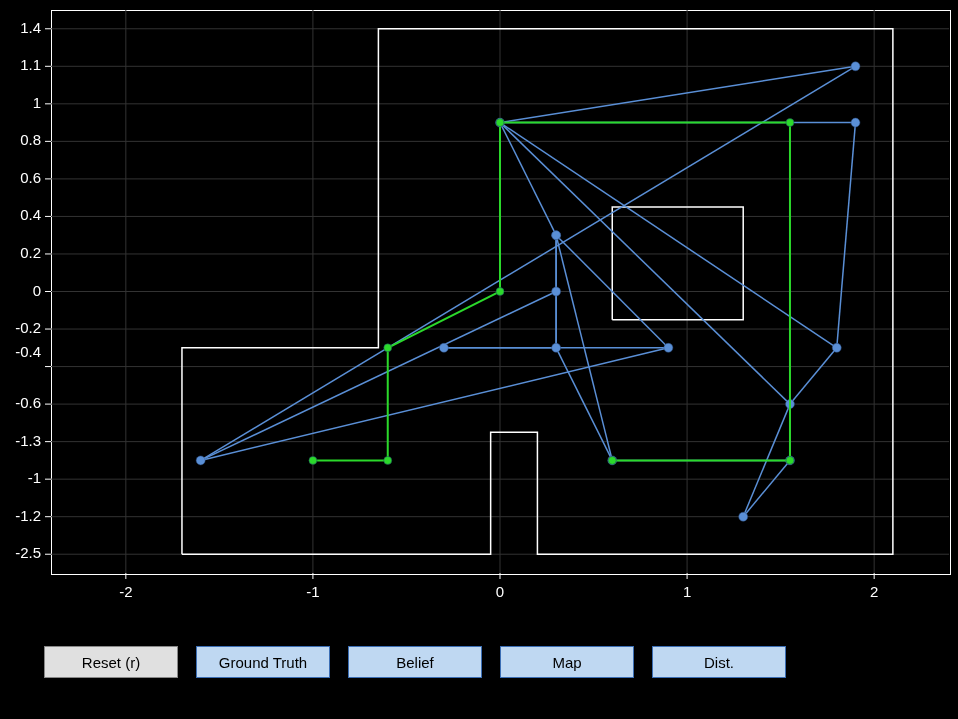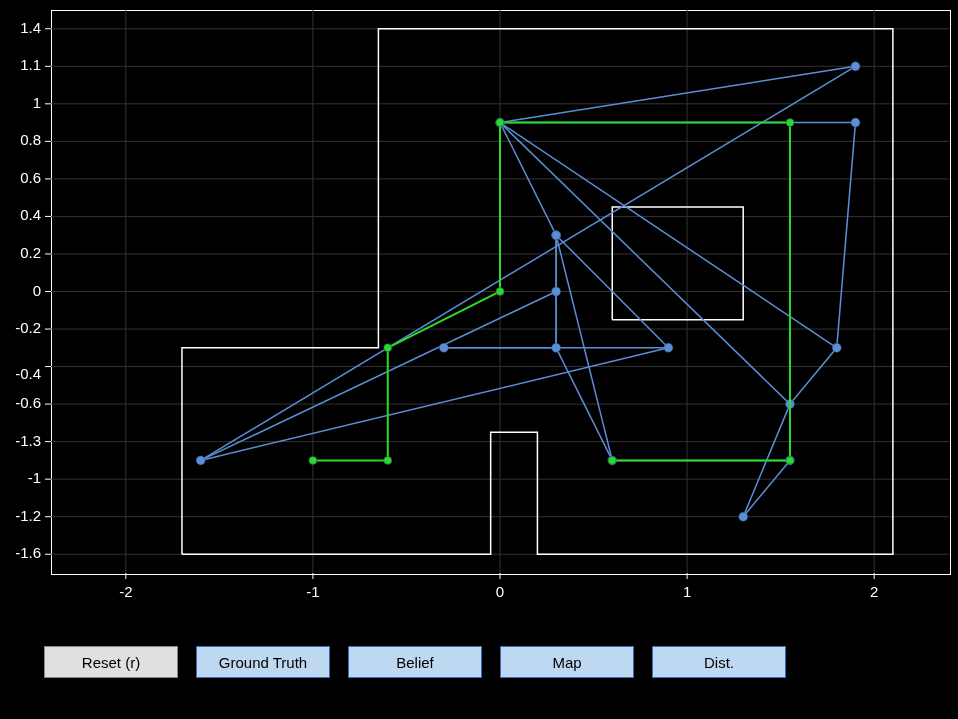--- a/index.html
+++ b/index.html
@@ -159,26 +159,26 @@
       <circle cx="789.9791666666667" cy="460.4" r="4" fill="#2bd92b" stroke="#1a3a66" stroke-width="0.5"></circle>
       <circle cx="612.25" cy="460.4" r="4" fill="#2bd92b" stroke="#1a3a66" stroke-width="0.5"></circle>
     </svg>
 
   <div id="axis-labels">
       <div class="axis-label" style="left: 105.833px; top: 583px; width: 40px; text-align: center;">-2</div>
       <div class="axis-label" style="left: 292.917px; top: 583px; width: 40px; text-align: center;">-1</div>
       <div class="axis-label" style="left: 480px; top: 583px; width: 40px; text-align: center;">0</div>
       <div class="axis-label" style="left: 667.083px; top: 583px; width: 40px; text-align: center;">1</div>
       <div class="axis-label" style="left: 854.167px; top: 583px; width: 40px; text-align: center;">2</div>
-      <div class="axis-label" style="right: 917px; top: 544.233px; text-align: right;">-1.6</div>
+      <div class="axis-label" style="right: 917px; top: 544.233px; text-align: right;">-2.5</div>
       <div class="axis-label" style="right: 917px; top: 506.7px; ">-1.2</div>
       <div class="axis-label" style="right: 917px; top: 469.167px; text-align: right;">-1</div>
       <div class="axis-label" style="right: 917px; top: 431.633px; text-align: right;">-1.3</div>
       <div class="axis-label" style="right: 917px; top: 394.1px; text-align: right;">-0.6</div>
-      <div class="axis-label" style="right: 917px; top: 365px; ">-0.4</div>
+      <div class="axis-label" style="right: 917px; top: 343px; ">-0.4</div>
       <div class="axis-label" style="right: 917px; top: 319.033px; text-align: right;">-0.2</div>
       <div class="axis-label" style="right: 917px; top: 281.5px; text-align: right;">0</div>
       <div class="axis-label" style="right: 917px; top: 243.967px; text-align: right;">0.2</div>
       <div class="axis-label" style="right: 917px; top: 206.433px; text-align: right;">0.4</div>
       <div class="axis-label" style="right: 917px; top: 168.9px; text-align: right;">0.6</div>
       <div class="axis-label" style="right: 917px; top: 131.367px; text-align: right;">0.8</div>
       <div class="axis-label" style="right: 917px; top: 93.8333px; text-align: right;">1</div>
       <div class="axis-label" style="right: 917px; top: 56.3px; text-align: right;">1.1</div>
       <div class="axis-label" style="right: 917px; top: 18.7667px; text-align: right;">1.4</div>
     </div>

